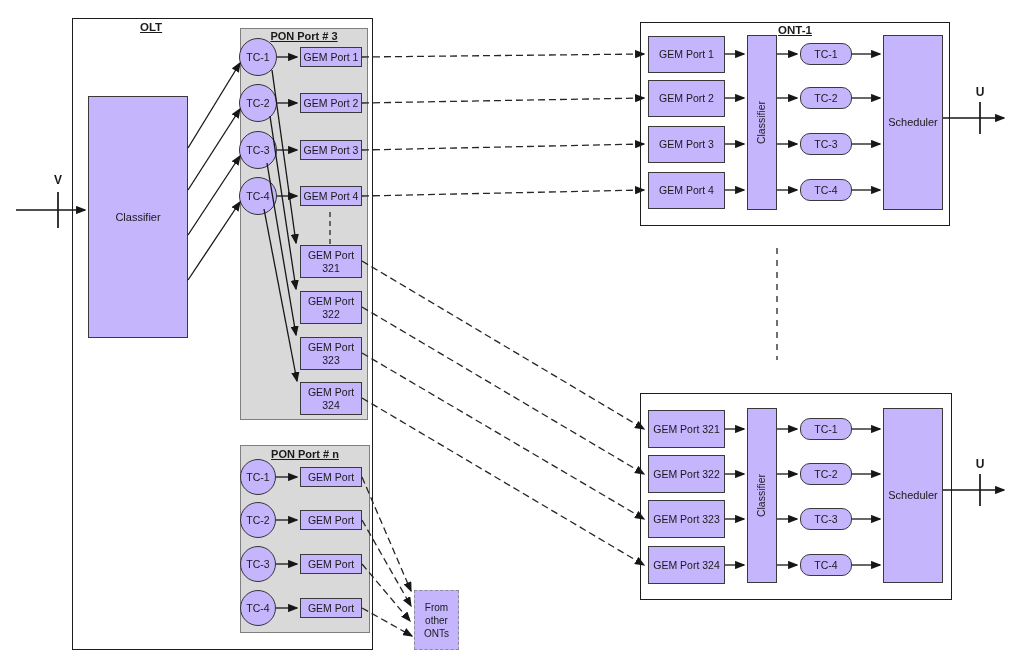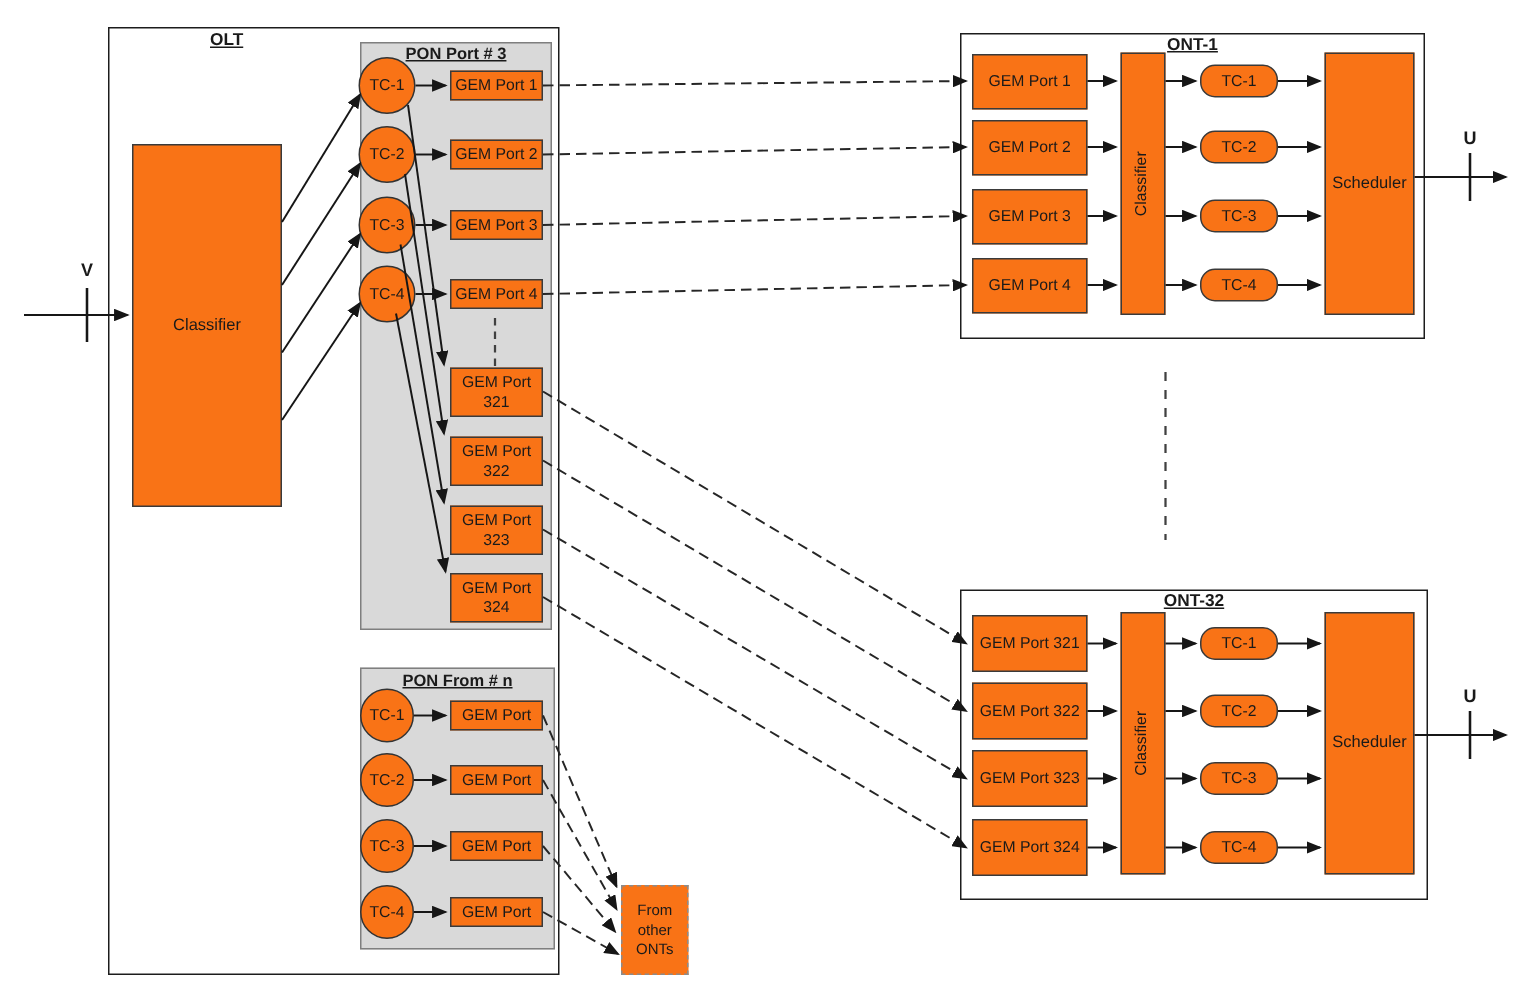--- a/index.html
+++ b/index.html
@@ -1,20 +1,20 @@
 <!DOCTYPE html>
 <html><head>
 <meta charset="utf-8">
 <style>
   * { margin:0; padding:0; box-sizing:border-box; }
   html,body { background:#ffffff; }
   .stage{ position:relative; width:1021px; height:664px; background:#ffffff;
           font-family:"Liberation Sans", sans-serif; color:#1a1a1a; overflow:hidden; }
   .box{ position:absolute; display:flex; align-items:center; justify-content:center;
-        text-align:center; background:#f97316; border:1.4px solid #3a3a3a;
+        text-align:center; background:#c4b5fd; border:1.4px solid #3a3a3a;
         font-size:10.5px; line-height:13px; z-index:3; }
   .outer{ background:transparent; border:1.8px solid #1c1c1c; z-index:1; }
   .panel{ background:#d9d9d9; border:1px solid #7f7f7f; z-index:2; }
   .circle{ border-radius:50%; border:1.3px solid #333; }
   .round{ border-radius:10px; }
   .vtext span{ transform:rotate(-90deg); white-space:nowrap; display:block; }
   .title{ position:absolute; font-weight:bold; text-decoration:underline;
           font-size:11.5px; z-index:3; text-align:center; line-height:13px; }
   .lbl{ position:absolute; font-weight:bold; font-size:12px; z-index:3; text-align:center; }
   .dashedbox{ border:1.6px dashed #8c8c8c; font-size:10px; line-height:13px; }
@@ -44,21 +44,21 @@
   <div class="box" style="left:300px;top:93px;width:62px;height:20px;">GEM Port 2</div>
   <div class="box" style="left:300px;top:140px;width:62px;height:20px;">GEM Port 3</div>
   <div class="box" style="left:300px;top:186px;width:62px;height:20px;">GEM Port 4</div>
 
   <div class="box" style="left:300px;top:245px;width:62px;height:33px;">GEM Port 321</div>
   <div class="box" style="left:300px;top:291px;width:62px;height:33px;">GEM Port 322</div>
   <div class="box" style="left:300px;top:337px;width:62px;height:33px;">GEM Port 323</div>
   <div class="box" style="left:300px;top:382px;width:62px;height:33px;">GEM Port 324</div>
 
   <div class="box panel" style="left:240px;top:445px;width:130px;height:188px;"></div>
-  <div class="title" style="left:240px;top:448px;width:130px;font-size:11px;">PON From # n</div>
+  <div class="title" style="left:240px;top:448px;width:130px;font-size:11px;">PON Port # n</div>
 
   <div class="box circle" style="left:240px;top:459px;width:36px;height:36px;">TC-1</div>
   <div class="box circle" style="left:240px;top:502px;width:36px;height:36px;">TC-2</div>
   <div class="box circle" style="left:240px;top:546px;width:36px;height:36px;">TC-3</div>
   <div class="box circle" style="left:240px;top:590px;width:36px;height:36px;">TC-4</div>
 
   <div class="box" style="left:300px;top:467px;width:62px;height:20px;">GEM Port</div>
   <div class="box" style="left:300px;top:510px;width:62px;height:20px;">GEM Port</div>
   <div class="box" style="left:300px;top:554px;width:62px;height:20px;">GEM Port</div>
   <div class="box" style="left:300px;top:598px;width:62px;height:20px;">GEM Port</div>
@@ -79,21 +79,20 @@
 
   <div class="box round" style="left:800px;top:43px;width:52px;height:22px;">TC-1</div>
   <div class="box round" style="left:800px;top:87px;width:52px;height:22px;">TC-2</div>
   <div class="box round" style="left:800px;top:133px;width:52px;height:22px;">TC-3</div>
   <div class="box round" style="left:800px;top:179px;width:52px;height:22px;">TC-4</div>
 
   <div class="box" style="left:883px;top:35px;width:60px;height:175px;font-size:11px;">Scheduler</div>
   <div class="lbl" style="left:973px;top:85px;width:14px;">U</div>
 
   <div class="box outer" style="left:640px;top:393px;width:312px;height:207px;"></div>
-  <div class="title" style="left:640px;top:395px;width:312px;">ONT-32</div>
 
   <div class="box" style="left:648px;top:410px;width:77px;height:38px;">GEM Port 321</div>
   <div class="box" style="left:648px;top:455px;width:77px;height:38px;">GEM Port 322</div>
   <div class="box" style="left:648px;top:500px;width:77px;height:38px;">GEM Port 323</div>
   <div class="box" style="left:648px;top:546px;width:77px;height:38px;">GEM Port 324</div>
 
   <div class="box vtext" style="left:747px;top:408px;width:30px;height:175px;">
       <span>Classifier</span>
     </div>
 

